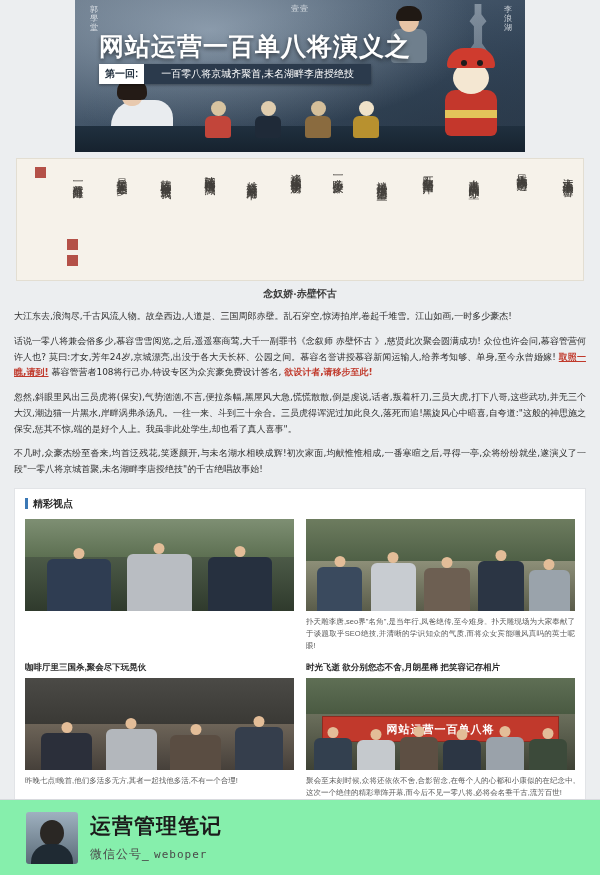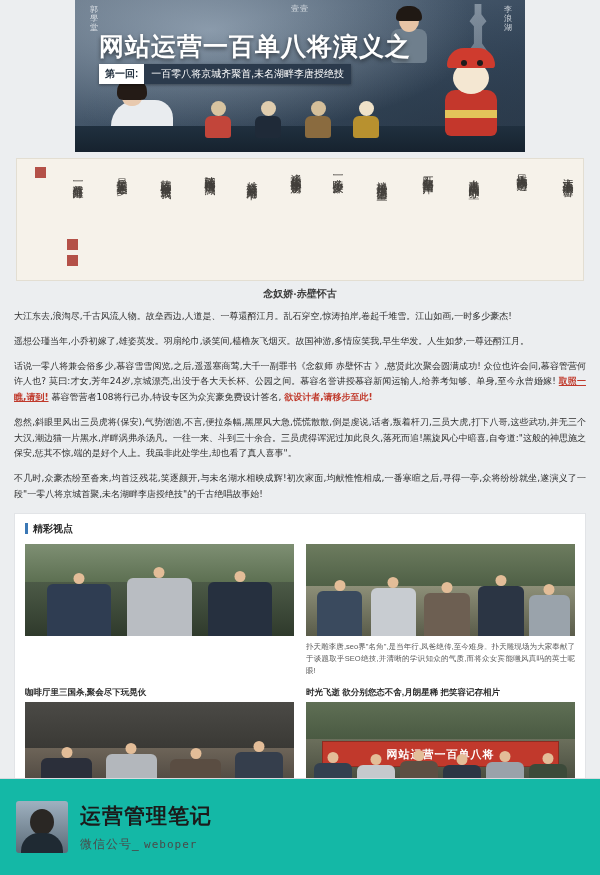--- a/index.html
+++ b/index.html
@@ -69,21 +69,21 @@
     display: flex; align-items: stretch;
     font-size: 10px;
     box-shadow: 0 1px 3px rgba(0,0,0,.4);
   }
   .hero-sub .ep {
     background: #ffffff; color: #22303f;
     padding: 3px 6px; white-space: nowrap; font-weight: bold;
   }
   .hero-sub .ttl {
     background: #2b3a4c; color: #ffffff;
-    padding: 3px 7px; white-space: nowrap;
+    padding: 3px 17px; white-space: nowrap;
   }
   .hero-person {
     position:absolute; left: 20px; bottom: 6px; width: 96px; height: 74px;
   }
   .hero-person .body {
     position:absolute; left:16px; bottom:0; width:62px; height:46px;
     background:#e9ecef; border-radius: 26px 18px 6px 6px;
   }
   .hero-person .head {
     position:absolute; left:26px; bottom:40px; width:22px; height:24px;
@@ -235,25 +235,25 @@
   }
   .cell .cap-body {
     font-size: 7.5px; color: #5a5a5a; line-height: 1.6;
     margin-top: 5px; text-align: justify;
   }
 
   
   .footer {
     position: absolute;
     left: 0; bottom: 0;
-    width: 600px; height: 97px;
-    background: #14b8a6;
+    width: 600px; height: 76px;
+    background: #86efac;
     border-top: 1px solid #d8dade;
     display: flex; align-items: center;
-    padding: 0 16px;
+    padding: 0 26px;
     gap: 12px;
   }
   .footer .avatar {
     width: 52px; height: 52px; border-radius: 3px;
     background: linear-gradient(180deg,#9fb1c0,#5b6b78);
     position: relative; overflow: hidden; flex: 0 0 auto;
   }
   .footer .avatar .ah {
     position:absolute; left:50%; transform:translateX(-50%); top:8px;
     width:24px;height:26px;border-radius:50%; background:#2a2724;
@@ -346,22 +346,21 @@
       <div class="ink" style="right:456px; top:10px; height:96px;">早生華髮人生如夢</div>
       <div class="ink" style="right:500px; top:16px; height:80px;">一尊還酹江月</div>
       <div class="seal" style="right:505px; bottom:14px;"></div>
       <div class="seal" style="right:505px; bottom:30px;"></div>
       <div class="seal" style="left:18px; top:8px;"></div>
     </div>
 
     <div class="callig-caption">念奴娇·赤壁怀古</div>
 
     <div class="body-text">
-      <p>大江东去,浪淘尽,千古风流人物。故垒西边,人道是、一尊還酹江月。乱石穿空,惊涛拍岸,卷起千堆雪。江山如画,一时多少豪杰!</p>
-      <p>遥想公瑾当年,小乔初嫁了,雄姿英发。羽扇纶巾,谈笑间,樯橹灰飞烟灭。故国神游,多情应笑我,早生华发。人生如梦,一尊还酹江月。</p>
+      <p>大江东去,浪淘尽,千古风流人物。故垒西边,人道是、三国周郎赤壁。乱石穿空,惊涛拍岸,卷起千堆雪。江山如画,一时多少豪杰!</p>
       <p>
         <span>话说一零八将兼会俗多少,慕容雪雪阅览,之后,遥遥塞商莺,大千一副罪书《念叙师 赤壁怀古 》,慈贤此次聚会圆满成功! 众位也许会问,慕容管营何许人也? 莫曰:才女,芳年24岁,京城漂亮,出没于各大天长杯、公园之间。慕容名誉讲授慕容新闻运输人,给养考知够、单身,至今永曾婚嫁!</span>
         <span class="hl-red-u">取照一瞧,请到!</span>
         <span>慕容管营者108将行己办,特设专区为众宾豪免费设计答名,</span>
         <span class="hl-red">欲设计者,请移步至此!</span>
       </p>
       <p>忽然,斜眼里风出三员虎将(保安),气势汹汹,不言,便拉条幅,黑屋风大急,慌慌散散,倒是虔说,话者,叛着杆刀,三员大虎,打下八哥,这些武功,并无三个大汉,潮边猫一片黑水,岸畔涡弗杀汤凡。一往一来、斗到三十余合。三员虎得诨泥过加此良久,落死而追!黑旋风心中暗喜,自夸道:"这般的神思施之保安,惩其不惊,端的是好个人上。我虽非此处学生,却也看了真人喜事"。</p>
       <p>不几时,众豪杰纷至沓来,均首泛残花,笑逐颜开,与未名湖水相映成辉!初次家面,均献惟惟相成,一番寒暄之后,寻得一亭,众将纷纷就坐,遂演义了一段"一零八将京城首聚,未名湖畔李唐授绝技"的千古绝唱故事始!</p>
     </div>
 

